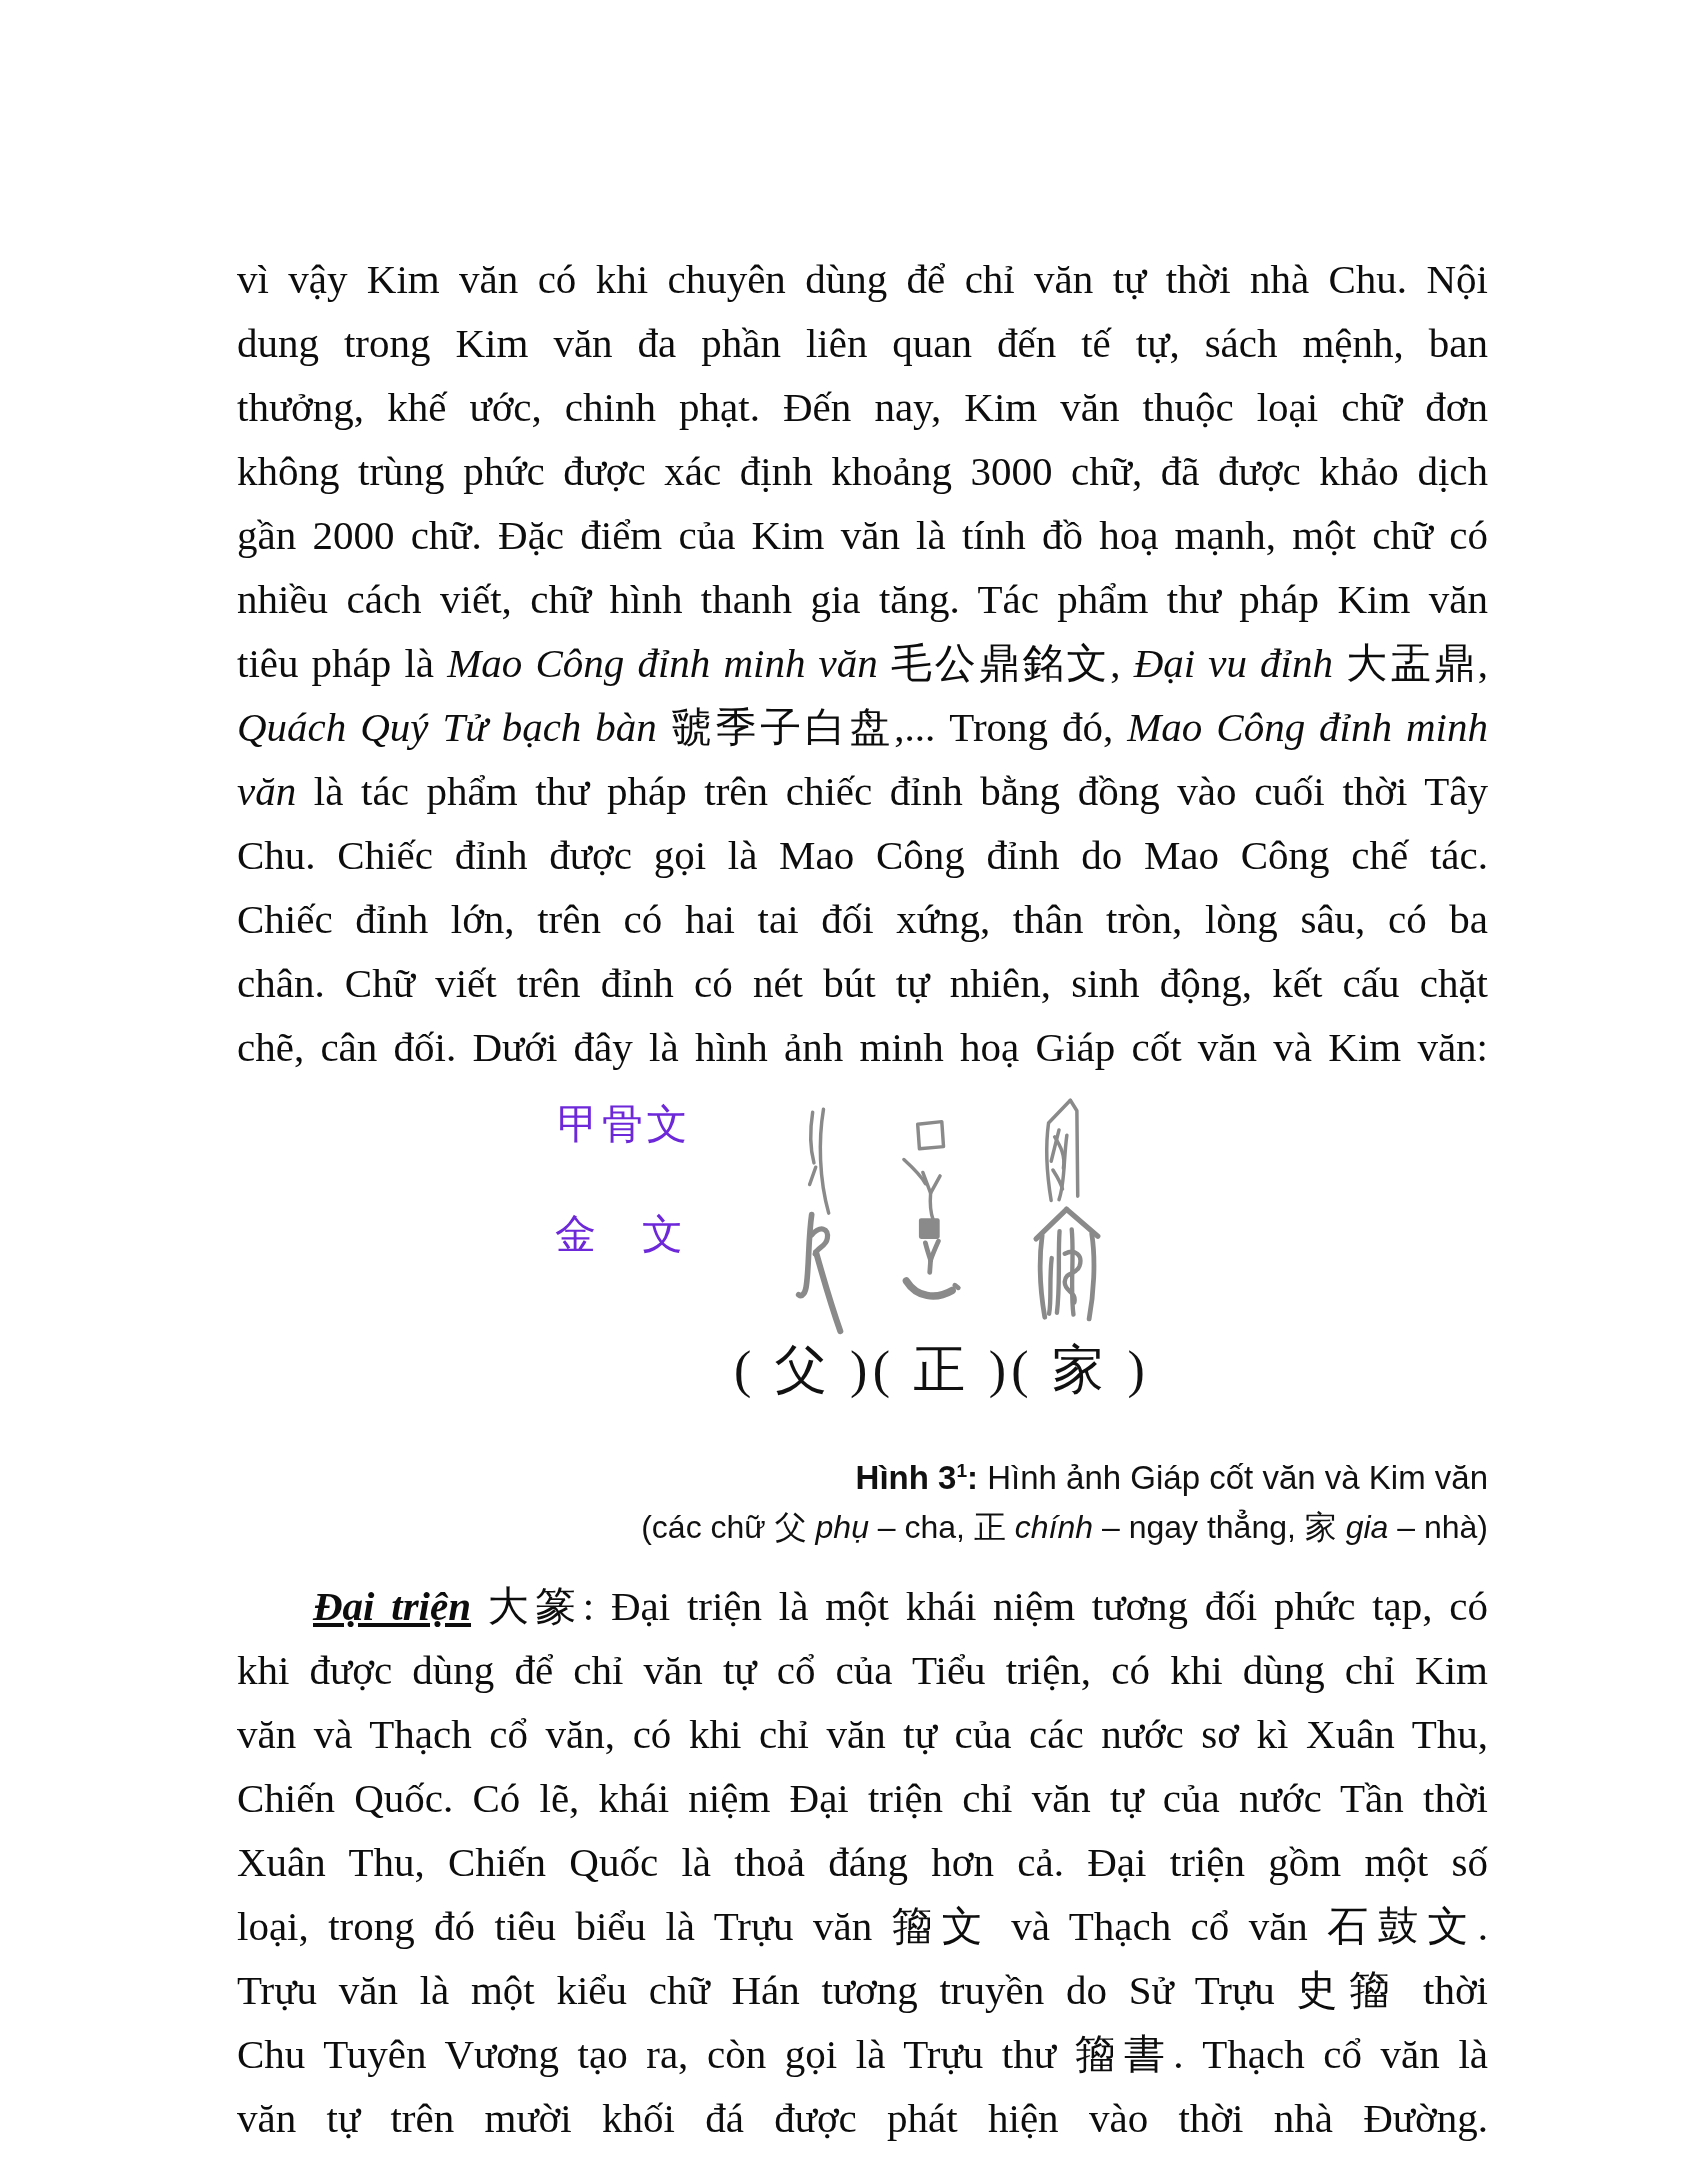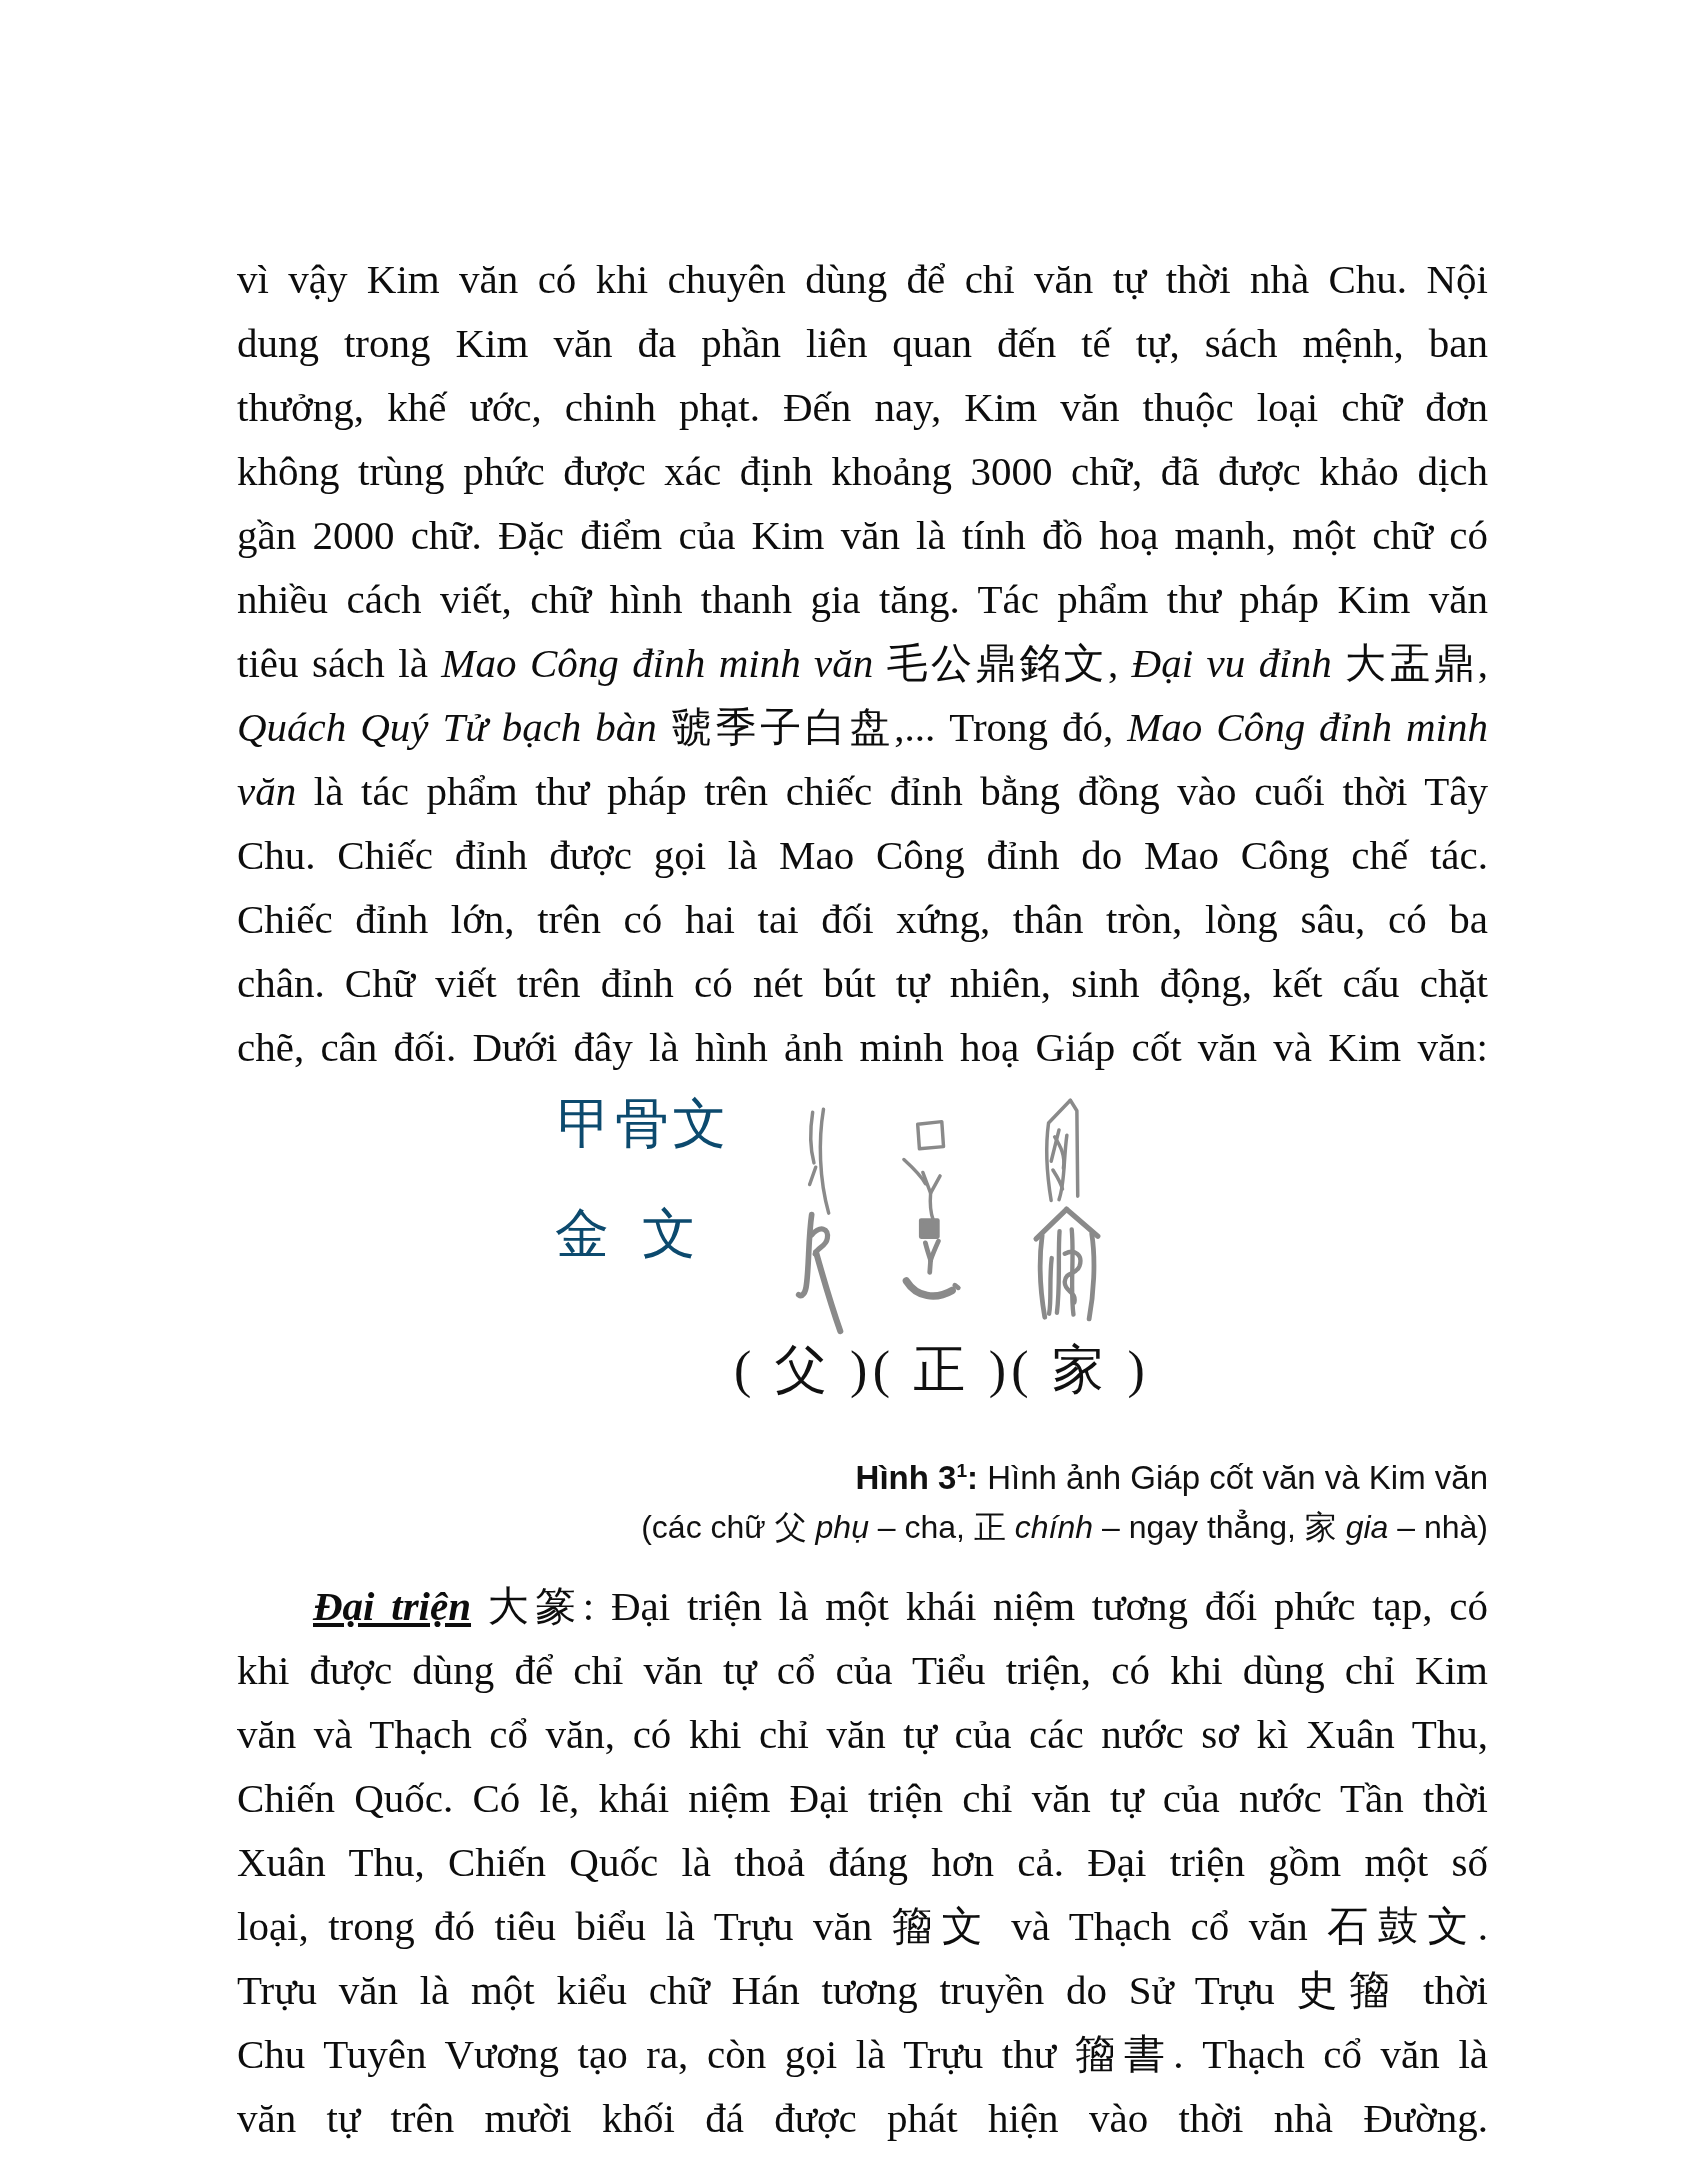--- a/index.html
+++ b/index.html
@@ -16,21 +16,21 @@
   #para1{top:247px;}
   #para2{top:1574px;}
   #para2 .jline:first-child{text-indent:76px;}
   .it{font-style:italic;}
   .bd{font-weight:bold;}
   .bdit{font-weight:bold;font-style:italic;text-decoration:underline;}
   sup{font-size:58%;vertical-align:super;line-height:0;}
 
   
   .figure{position:absolute;left:552px;top:1095px;width:634px;height:300px;}
-  .fig-label{position:absolute;font-size:54px;line-height:43px;color:#0c4a6e;}
+  .fig-label{position:absolute;font-size:41px;line-height:43px;color:#6d28d9;}
   .lbl-oracle{left:5.6px;top:7.8px;letter-spacing:3.5px;}
   .lbl-jin{left:3px;top:118px;}
   .lbl-wen{left:90px;top:118px;}
   .glyph{position:absolute;}
   .glyph path{fill:none;stroke:#8a8a8a;stroke-linecap:round;stroke-linejoin:round;}
   #o-fu{left:241px;top:2.2px;width:48px;height:130px;}
   #o-zheng{left:345px;top:13px;width:56px;height:122px;}
   #o-jia{left:480px;top:0px;width:61px;height:133px;}
   #b-fu{left:237px;top:113px;width:61px;height:128px;}
   #b-zheng{left:341px;top:121px;width:70px;height:116px;}
@@ -49,21 +49,21 @@
 
 <div class="page">
 
   <div class="textblock body-text" id="para1">
       <div class="jline"><span>vì vậy Kim văn có khi chuyên dùng để chỉ văn tự thời nhà Chu. Nội</span></div>
       <div class="jline"><span>dung trong Kim văn đa phần liên quan đến tế tự, sách mệnh, ban</span></div>
       <div class="jline"><span>thưởng, khế ước, chinh phạt. Đến nay, Kim văn thuộc loại chữ đơn</span></div>
       <div class="jline"><span>không trùng phức được xác định khoảng 3000 chữ, đã được khảo dịch</span></div>
       <div class="jline"><span>gần 2000 chữ. Đặc điểm của Kim văn là tính đồ hoạ mạnh, một chữ có</span></div>
       <div class="jline"><span>nhiều cách viết, chữ hình thanh gia tăng. Tác phẩm thư pháp Kim văn</span></div>
-      <div class="jline"><span>tiêu sách là </span><span class="it">Mao Công đỉnh minh văn</span><span> 毛公鼎銘文, </span><span class="it">Đại vu đỉnh</span><span> 大盂鼎,</span></div>
+      <div class="jline"><span>tiêu pháp là </span><span class="it">Mao Công đỉnh minh văn</span><span> 毛公鼎銘文, </span><span class="it">Đại vu đỉnh</span><span> 大盂鼎,</span></div>
       <div class="jline"><span class="it">Quách Quý Tử bạch bàn</span><span> 虢季子白盘,... Trong đó, </span><span class="it">Mao Công đỉnh minh</span></div>
       <div class="jline"><span class="it">văn</span><span> là tác phẩm thư pháp trên chiếc đỉnh bằng đồng vào cuối thời Tây</span></div>
       <div class="jline"><span>Chu. Chiếc đỉnh được gọi là Mao Công đỉnh do Mao Công chế tác.</span></div>
       <div class="jline"><span>Chiếc đỉnh lớn, trên có hai tai đối xứng, thân tròn, lòng sâu, có ba</span></div>
       <div class="jline"><span>chân. Chữ viết trên đỉnh có nét bút tự nhiên, sinh động, kết cấu chặt</span></div>
       <div class="jline"><span>chẽ, cân đối. Dưới đây là hình ảnh minh hoạ Giáp cốt văn và Kim văn:</span></div>
     </div>
 
   <div class="figure">
     <div class="fig-label lbl-oracle">甲骨文</div>

